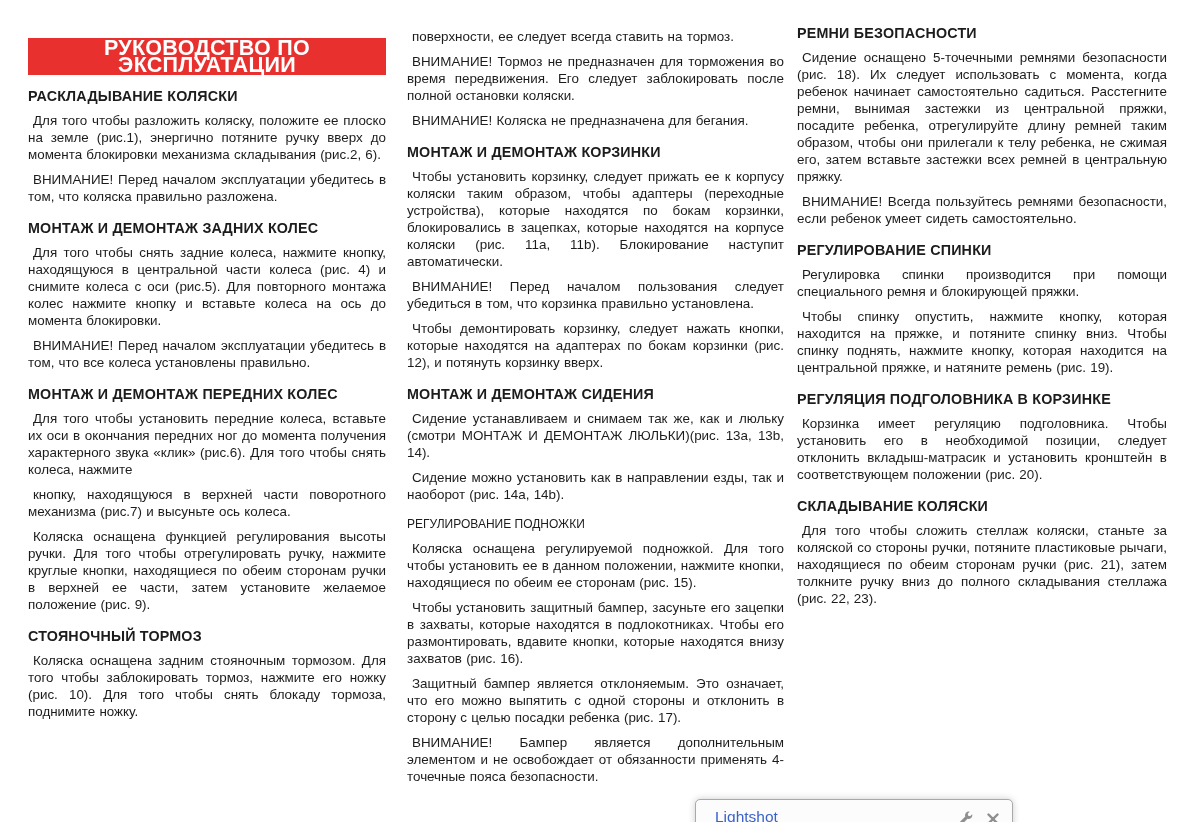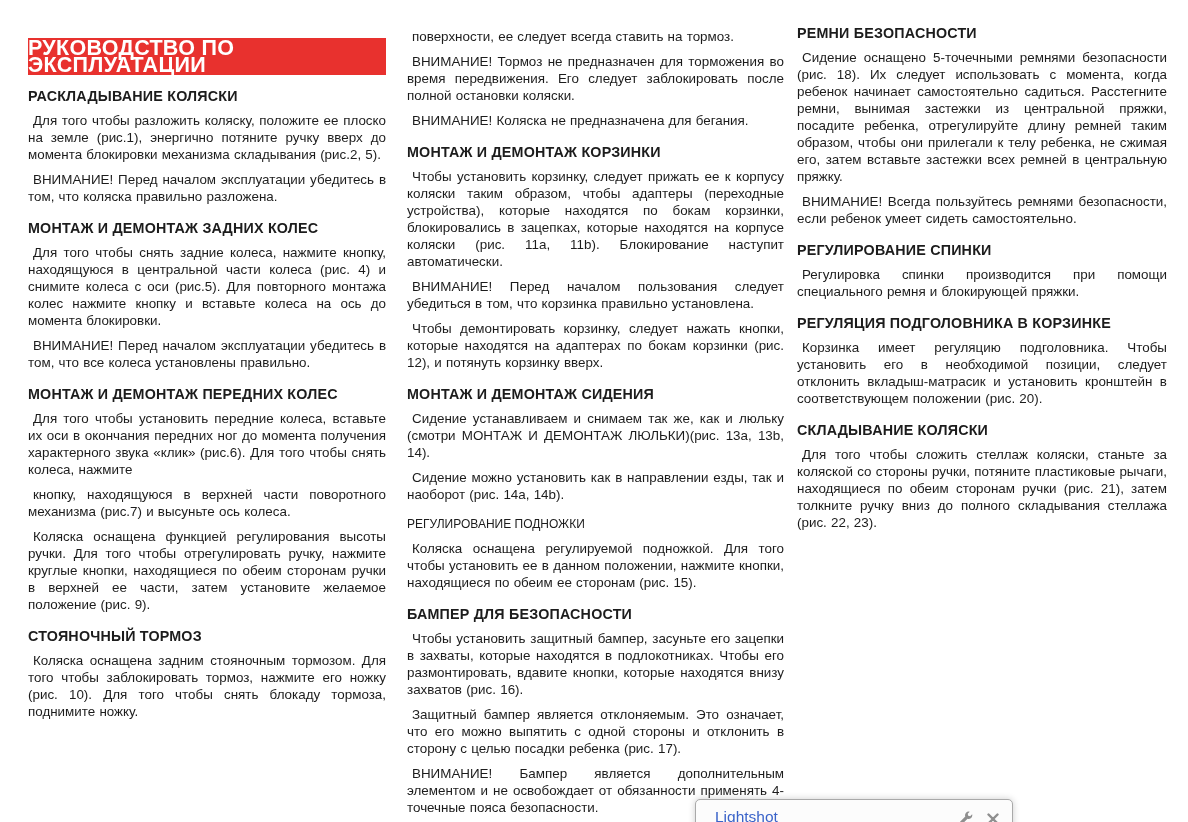--- a/index.html
+++ b/index.html
@@ -31,20 +31,21 @@
   .col-3{left:797px;top:25px;width:370px;}
   .banner{
     background:var(--banner-bg);
     color:var(--banner-text);
     font-weight:bold;
     font-size:21.5px;
     letter-spacing:.3px;
     height:37px;
     display:flex;align-items:center;justify-content:center;
     margin-bottom:13px;
+    text-align:center;
   }
   .blocks > :first-child{margin-top:0;}
   .heading{
     font-weight:bold;
     font-size:14.3px;
     line-height:17px;
     margin:15px 0 7px;
     letter-spacing:.2px;
   }
   .heading-light{
@@ -79,21 +80,21 @@
   .popup-icons{display:flex;gap:13px;align-items:center;margin-top:2px;}
   .icon-btn{display:inline-flex;cursor:pointer;}
 </style>
 </head>
 <body>
 
 <div class="col col-1">
   <div class="banner">РУКОВОДСТВО ПО ЭКСПЛУАТАЦИИ</div>
   <div class="blocks">
       <div class="heading">РАСКЛАДЫВАНИЕ КОЛЯСКИ</div>
-      <div class="para">Для того чтобы разложить коляску, положите ее плоско на земле (рис.1), энергично потяните ручку вверх до момента блокировки механизма складывания (рис.2, 5).</div>
+      <div class="para">Для того чтобы разложить коляску, положите ее плоско на земле (рис.1), энергично потяните ручку вверх до момента блокировки механизма складывания (рис.2, 6).</div>
       <div class="para">ВНИМАНИЕ! Перед началом эксплуатации убедитесь в том, что коляска правильно разложена.</div>
       <div class="heading">МОНТАЖ И ДЕМОНТАЖ ЗАДНИХ КОЛЕС</div>
       <div class="para">Для того чтобы снять задние колеса, нажмите кнопку, находящуюся в центральной части колеса (рис. 4) и снимите колеса с оси (рис.5). Для повторного монтажа колес нажмите кнопку и вставьте колеса на ось до момента блокировки.</div>
       <div class="para">ВНИМАНИЕ! Перед началом эксплуатации убедитесь в том, что все колеса установлены правильно.</div>
       <div class="heading">МОНТАЖ И ДЕМОНТАЖ ПЕРЕДНИХ КОЛЕС</div>
       <div class="para">Для того чтобы установить передние колеса, вставьте их оси в окончания передних ног до момента получения характерного звука «клик» (рис.6). Для того чтобы снять колеса, нажмите</div>
       <div class="para">кнопку, находящуюся в верхней части поворотного механизма (рис.7) и высуньте ось колеса.</div>
       <div class="para">Коляска оснащена функцией регулирования высоты ручки. Для того чтобы отрегулировать ручку, нажмите круглые кнопки, находящиеся по обеим сторонам ручки в верхней ее части, затем установите желаемое положение (рис. 9).</div>
       <div class="heading">СТОЯНОЧНЫЙ ТОРМОЗ</div>
       <div class="para">Коляска оснащена задним стояночным тормозом. Для того чтобы заблокировать тормоз, нажмите его ножку (рис. 10). Для того чтобы снять блокаду тормоза, поднимите ножку.</div>
@@ -107,34 +108,34 @@
       <div class="para">ВНИМАНИЕ! Коляска не предназначена для бегания.</div>
       <div class="heading">МОНТАЖ И ДЕМОНТАЖ КОРЗИНКИ</div>
       <div class="para">Чтобы установить корзинку, следует прижать ее к корпусу коляски таким образом, чтобы адаптеры (переходные устройства), которые находятся по бокам корзинки, блокировались в зацепках, которые находятся на корпусе коляски (рис. 11a, 11b). Блокирование наступит автоматически.</div>
       <div class="para">ВНИМАНИЕ! Перед началом пользования следует убедиться в том, что корзинка правильно установлена.</div>
       <div class="para">Чтобы демонтировать корзинку, следует нажать кнопки, которые находятся на адаптерах по бокам корзинки (рис. 12), и потянуть корзинку вверх.</div>
       <div class="heading">МОНТАЖ И ДЕМОНТАЖ СИДЕНИЯ</div>
       <div class="para">Сидение устанавливаем и снимаем так же, как и люльку (смотри МОНТАЖ И ДЕМОНТАЖ ЛЮЛЬКИ)(рис. 13a, 13b, 14).</div>
       <div class="para">Сидение можно установить как в направлении езды, так и наоборот (рис. 14a, 14b).</div>
       <div class="heading-light">РЕГУЛИРОВАНИЕ ПОДНОЖКИ</div>
       <div class="para">Коляска оснащена регулируемой подножкой. Для того чтобы установить ее в данном положении, нажмите кнопки, находящиеся по обеим ее сторонам (рис. 15).</div>
-      <div class="heading">БАМПЕР ДЛЯ БЕЗОПАСНОСТИ</div>
       <div class="para">Чтобы установить защитный бампер, засуньте его зацепки в захваты, которые находятся в подлокотниках. Чтобы его размонтировать, вдавите кнопки, которые находятся внизу захватов (рис. 16).</div>
       <div class="para">Защитный бампер является отклоняемым. Это означает, что его можно выпятить с одной стороны и отклонить в сторону с целью посадки ребенка (рис. 17).</div>
       <div class="para">ВНИМАНИЕ! Бампер является дополнительным элементом и не освобождает от обязанности применять 4-точечные пояса безопасности.</div>
     </div>
 </div>
 
 <div class="col col-3">
   <div class="blocks">
       <div class="heading">РЕМНИ БЕЗОПАСНОСТИ</div>
       <div class="para">Сидение оснащено 5-точечными ремнями безопасности (рис. 18). Их следует использовать с момента, когда ребенок начинает самостоятельно садиться. Расстегните ремни, вынимая застежки из центральной пряжки, посадите ребенка, отрегулируйте длину ремней таким образом, чтобы они прилегали к телу ребенка, не сжимая его, затем вставьте застежки всех ремней в центральную пряжку.</div>
       <div class="para">ВНИМАНИЕ! Всегда пользуйтесь ремнями безопасности, если ребенок умеет сидеть самостоятельно.</div>
       <div class="heading">РЕГУЛИРОВАНИЕ СПИНКИ</div>
       <div class="para">Регулировка спинки производится при помощи специального ремня и блокирующей пряжки.</div>
+      <div class="para">Чтобы спинку опустить, нажмите кнопку, которая находится на пряжке, и потяните спинку вниз. Чтобы спинку поднять, нажмите кнопку, которая находится на центральной пряжке, и натяните ремень (рис. 19).</div>
       <div class="heading">РЕГУЛЯЦИЯ ПОДГОЛОВНИКА В КОРЗИНКЕ</div>
       <div class="para">Корзинка имеет регуляцию подголовника. Чтобы установить его в необходимой позиции, следует отклонить вкладыш-матрасик и установить кронштейн в соответствующем положении (рис. 20).</div>
       <div class="heading">СКЛАДЫВАНИЕ КОЛЯСКИ</div>
       <div class="para">Для того чтобы сложить стеллаж коляски, станьте за коляской со стороны ручки, потяните пластиковые рычаги, находящиеся по обеим сторонам ручки (рис. 21), затем толкните ручку вниз до полного складывания стеллажа (рис. 22, 23).</div>
     </div>
 </div>
 
 <div class="popup">
   <span class="popup-title">Lightshot</span>
   <span class="popup-icons">

